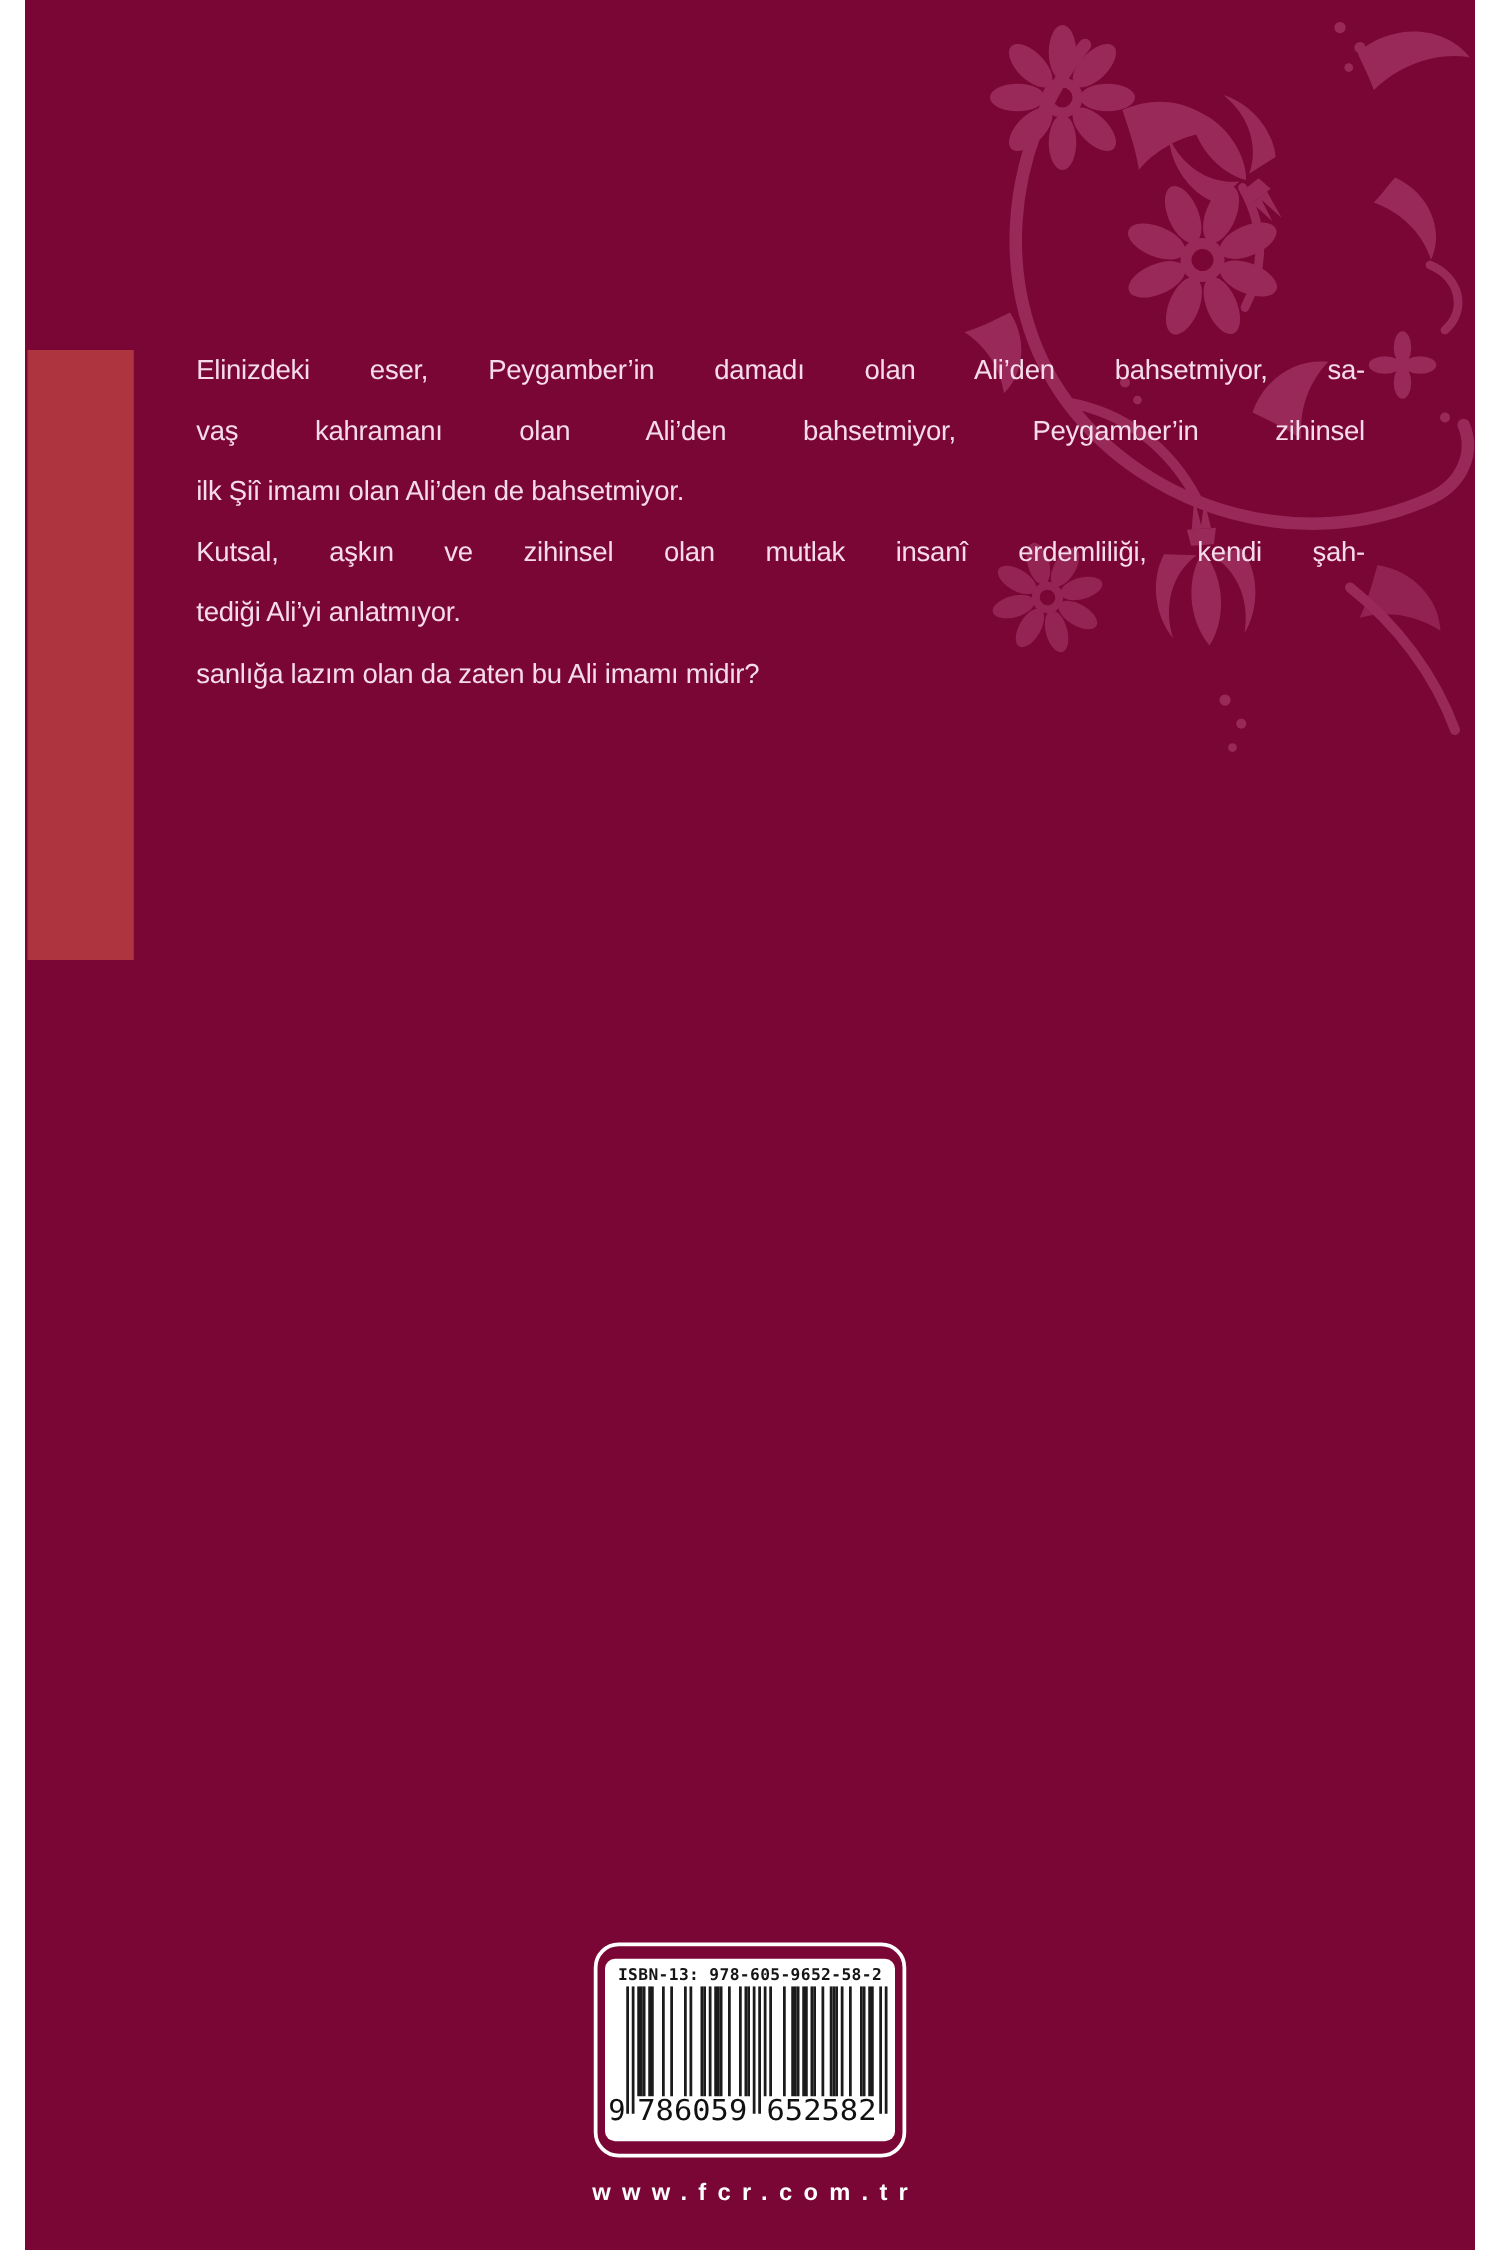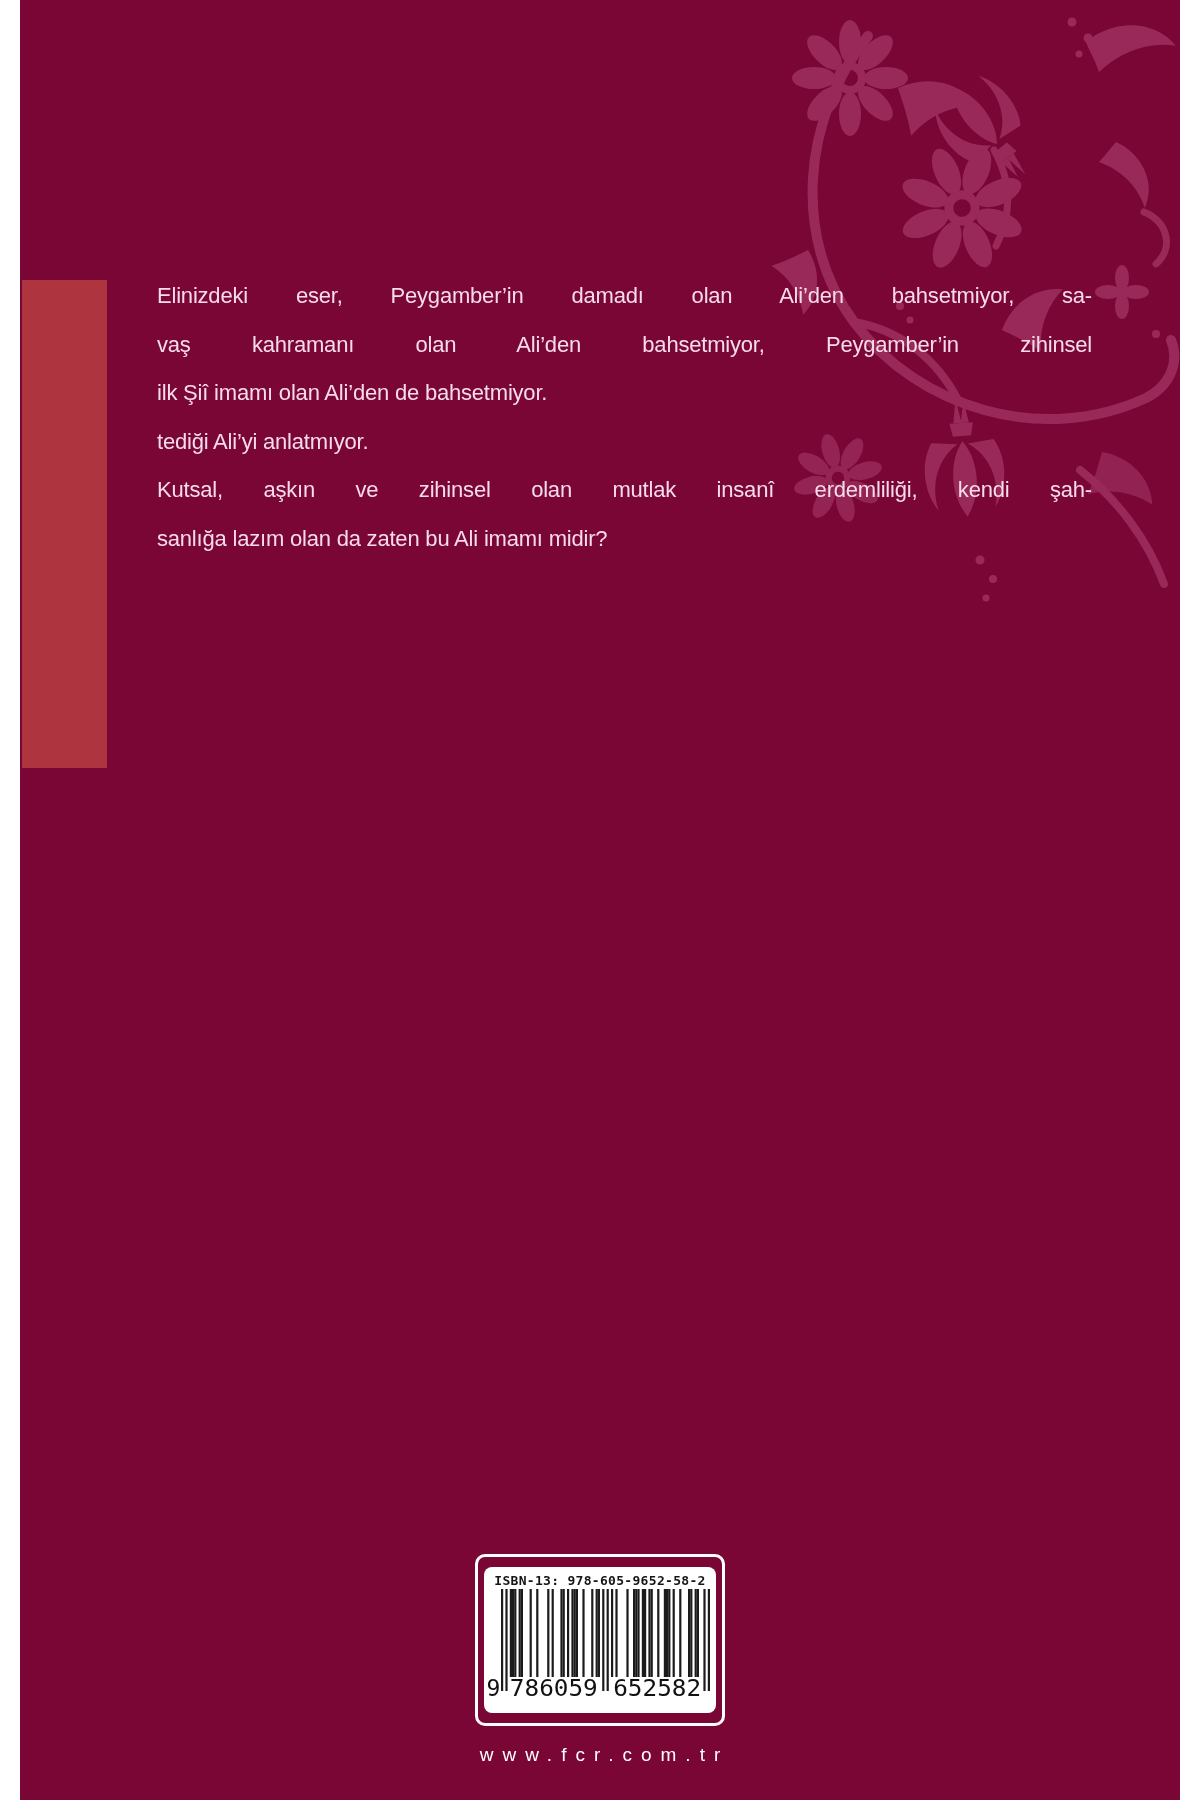--- a/index.html
+++ b/index.html
@@ -14,30 +14,30 @@
   .ornament{position:absolute;top:0;right:0;width:430px;height:640px;opacity:.92}
 
   .stripe{position:absolute;left:2px;top:280px;width:85px;height:488px;background:var(--stripe)}
 
   .blurb{position:absolute;left:137px;top:272px;width:935px;color:var(--text);
          font-size:22px;line-height:48.6px;font-weight:400;letter-spacing:-0.2px}
   .blurb .line{text-align:justify;text-align-last:justify;white-space:nowrap}
   .blurb .line.para-end{text-align-last:left}
 
   .barcode-outer{position:absolute;left:50%;top:1554px;transform:translateX(-50%);
-                 width:250px;height:172px;border:3px solid #fff;border-radius:10px;
+                 width:250px;height:172px;border:3px solid #fff;border-radius:20px;
                  display:flex;align-items:center;justify-content:center}
   .barcode-inner{width:232px;height:146px;background:var(--panel);border-radius:8px;
                  text-align:center;padding-top:6px}
   .isbn-label{font-family:"DejaVu Sans Mono",monospace;font-weight:700;font-size:13px;
               letter-spacing:.3px;color:#161616;white-space:nowrap}
   .bars-svg{display:block;margin:1px auto 0}
 
   .website{position:absolute;left:0;right:0;top:1744px;text-align:center;color:var(--footer_text);
-           font-weight:400;font-size:19px;letter-spacing:9px;text-indent:9px}
+           font-weight:700;font-size:19px;letter-spacing:9px;text-indent:9px}
 </style>
 </head>
 <body>
 
 <div class="page">
   <div class="cover">
 
     <svg class="ornament" viewBox="0 0 430 640" xmlns="http://www.w3.org/2000/svg" aria-hidden="true">
       <defs>
         <g id="daisy">
@@ -100,22 +100,22 @@
         <circle cx="406" cy="334" r="4"></circle>
       </g>
     </svg>
 
     <div class="stripe"></div>
 
     <div class="blurb">
         <div class="line">Elinizdeki eser, Peygamber’in damadı olan Ali’den bahsetmiyor, sa-</div>
         <div class="line">vaş kahramanı olan Ali’den bahsetmiyor, Peygamber’in zihinsel</div>
         <div class="line para-end">ilk Şiî imamı olan Ali’den de bahsetmiyor.</div>
+        <div class="line">Kutsal, aşkın ve zihinsel olan mutlak insanî erdemliliği, kendi şah-</div>
         <div class="line para-end">tediği Ali’yi anlatmıyor.</div>
-        <div class="line">Kutsal, aşkın ve zihinsel olan mutlak insanî erdemliliği, kendi şah-</div>
         <div class="line para-end">sanlığa lazım olan da zaten bu Ali imamı midir?</div>
       </div>
 
     <div class="barcode-outer">
       <div class="barcode-inner">
         <div class="isbn-label">ISBN-13: 978-605-9652-58-2</div>
         <svg id="bars" class="bars-svg" width="226" height="112" viewBox="0 0 226 112" xmlns="http://www.w3.org/2000/svg">
             <rect x="14.00" y="0" width="2.2" height="102" fill="var(--bars)"></rect>
             <rect x="18.40" y="0" width="2.2" height="102" fill="var(--bars)"></rect>
             <rect x="22.80" y="0" width="2.2" height="88" fill="var(--bars)"></rect>

